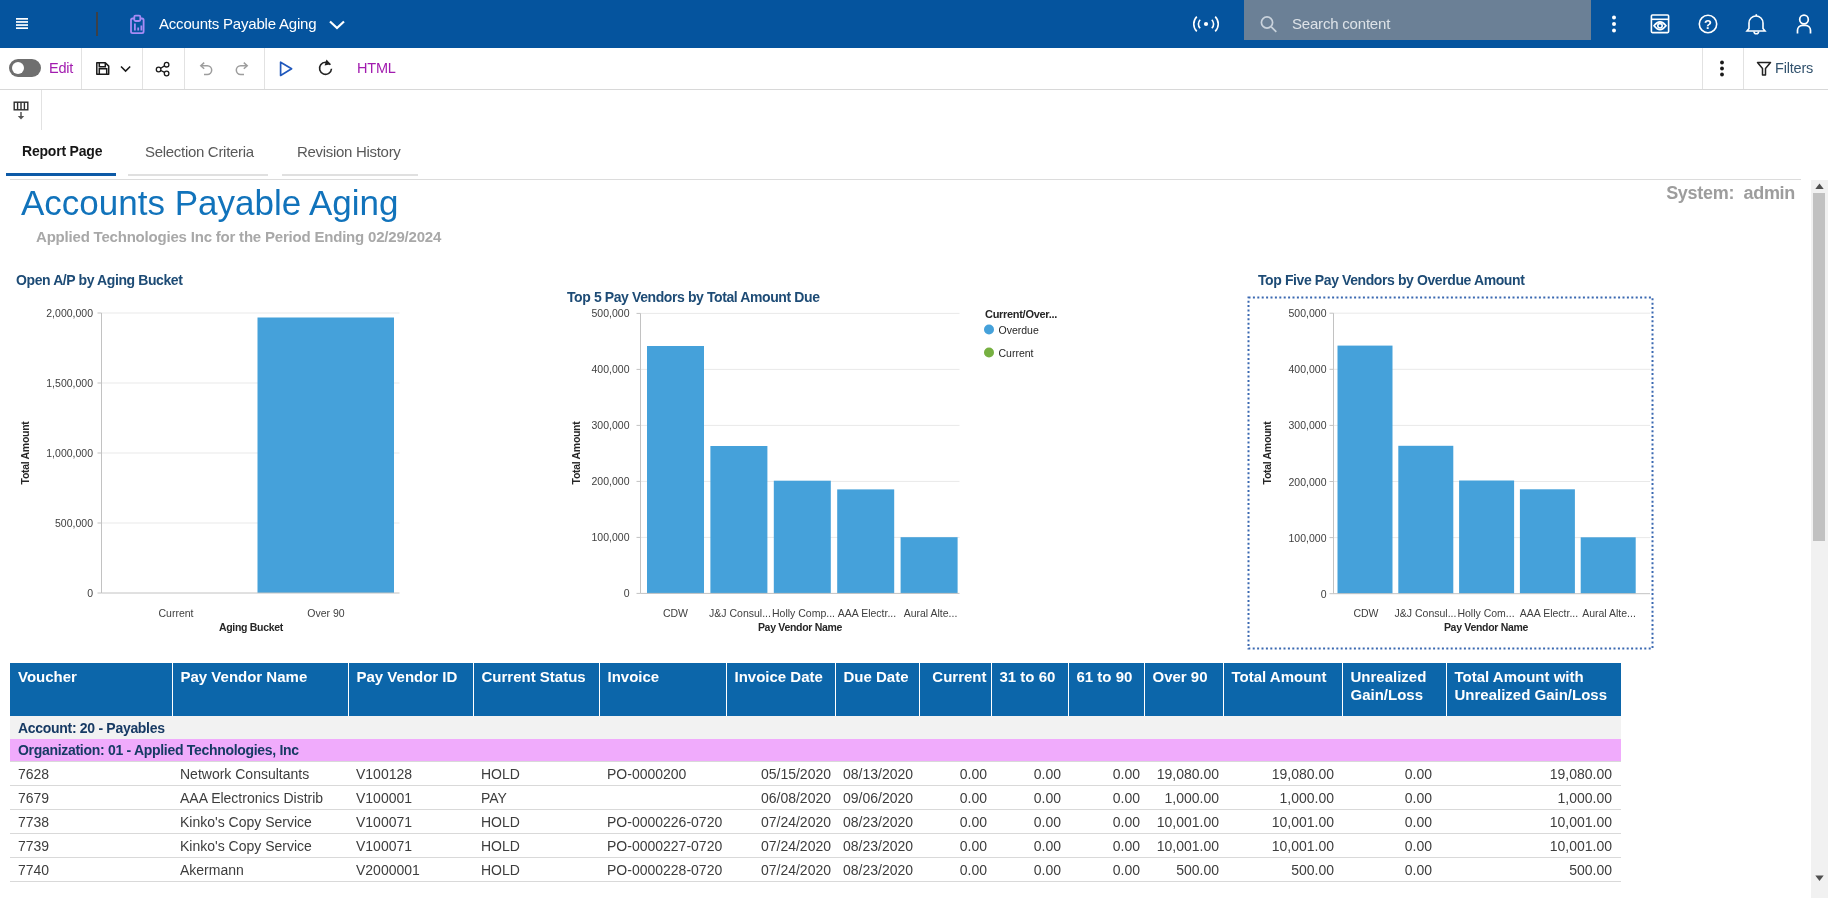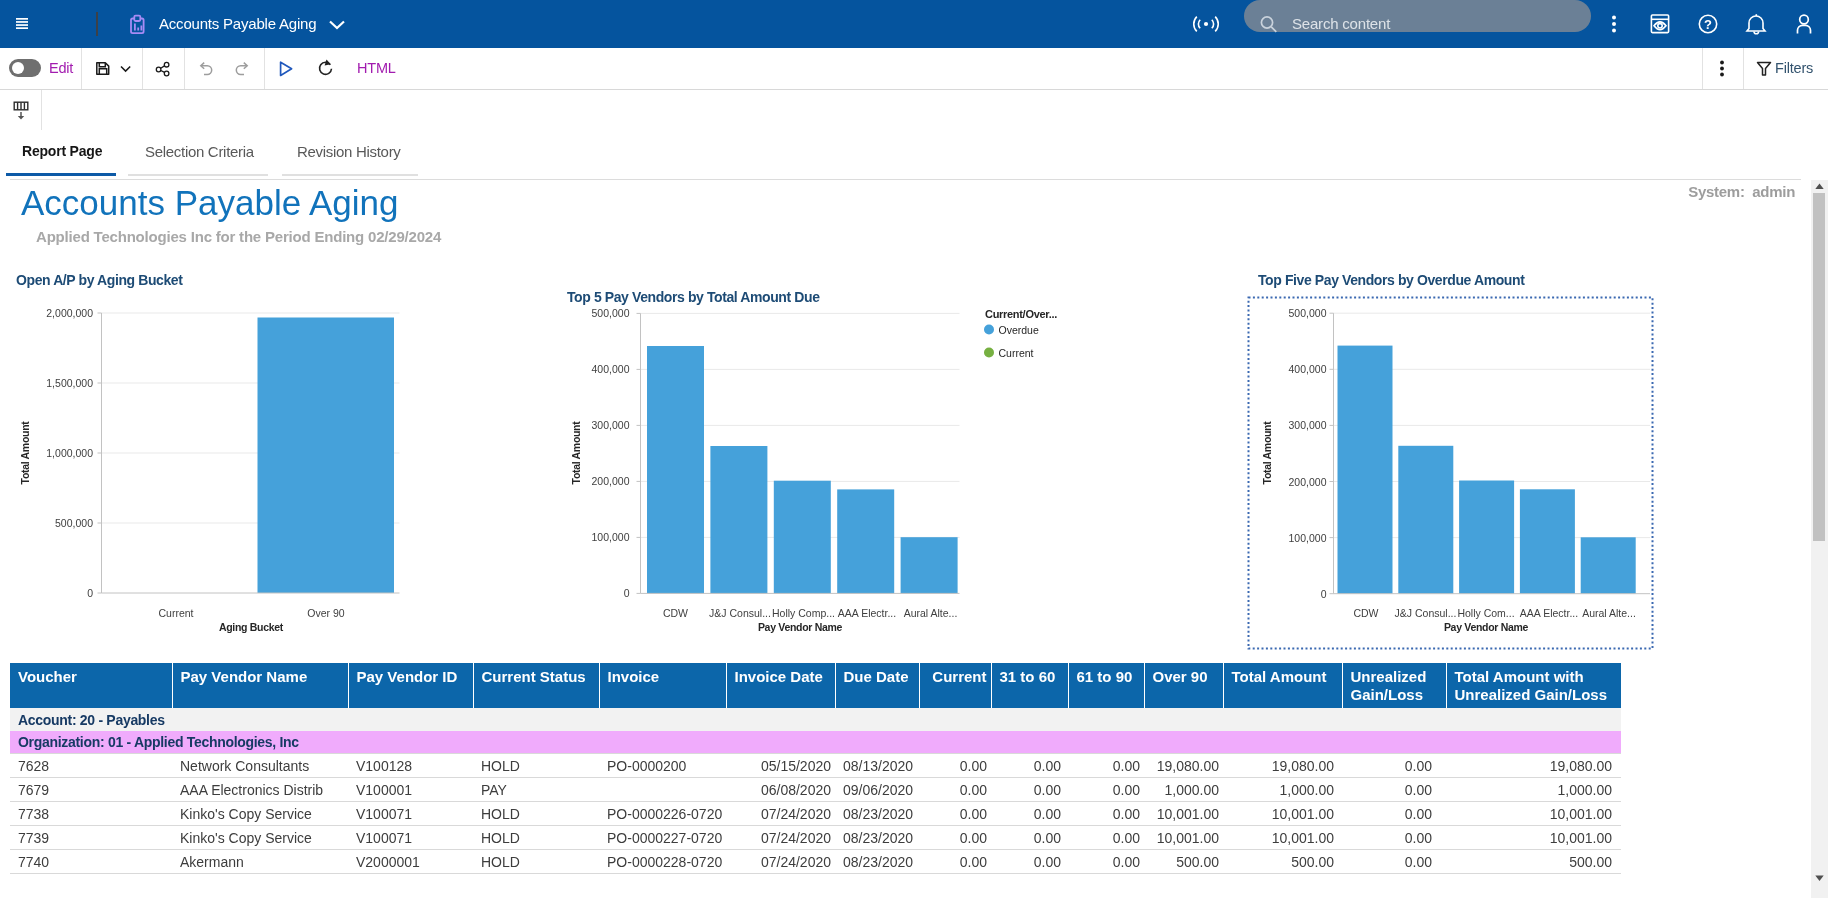--- a/index.html
+++ b/index.html
@@ -2,43 +2,43 @@
 <html><head>
 <meta charset="utf-8">
 <style>
 html,body{margin:0;padding:0;}
 body{width:1828px;height:898px;position:relative;overflow:hidden;background:#fff;font-family:"Liberation Sans",sans-serif;}
 .abs{position:absolute;}
 
 #nav{left:0;top:0;width:1828px;height:48px;background:#05549e;}
 #navdiv{left:96px;top:12px;width:2px;height:24px;background:#3c4148;}
 #navtitle{left:159px;top:0;height:48px;line-height:48px;color:#fff;font-size:15px;font-weight:400;letter-spacing:-0.2px;}
-#search{left:1244px;top:0;width:347px;height:32px;background:#6b8096;border-radius:16px;}
+#search{left:1244px;top:0;width:347px;height:40px;background:#6b8096;}
 #searchtxt{left:48px;top:0;height:48px;line-height:48px;color:#dde2e8;font-size:15px;letter-spacing:-0.2px;}
 
 #tb{left:0;top:48px;width:1828px;height:41px;background:#fff;border-bottom:1px solid #d8d8d8;}
 .tbdiv{position:absolute;top:0;width:1px;height:41px;background:#e2e2e2;}
 #toggle{position:absolute;left:9px;top:11px;width:32px;height:18px;background:#6f6f6f;border-radius:9px;}
 #toggle .knob{position:absolute;left:3px;top:3px;width:12px;height:12px;border-radius:50%;background:#fff;}
 .tbtxt{position:absolute;top:0;height:41px;line-height:41px;color:#a21caf;font-size:14.5px;letter-spacing:-0.2px;}
 
 #row3{left:0;top:90px;width:1828px;height:40px;background:#fff;border-bottom:1px solid #dadada;}
 #row3cell{left:0;top:0;width:41px;height:40px;border-right:1px solid #e2e2e2;}
 
 #tabs{left:0;top:130px;width:1828px;height:50px;background:#fff;}
 .tab{position:absolute;top:13px;font-size:15px;letter-spacing:-0.3px;}
 #tabline{left:10px;top:49px;width:1791px;height:1px;background:#dcdcdc;}
 
-#sysadmin{right:33px;top:183px;color:#9d9d9d;font-size:15px;font-weight:700;letter-spacing:-0.3px;}
+#sysadmin{right:33px;top:183px;color:#9d9d9d;font-size:18px;font-weight:700;letter-spacing:-0.3px;}
 #h1{left:21px;top:183px;color:#1173bb;font-size:35px;font-weight:400;}
 #h2{left:36px;top:228px;color:#a8a8a8;font-size:15px;font-weight:700;letter-spacing:-0.2px;}
 .ctitle{position:absolute;color:#1d4b75;font-size:14px;font-weight:700;letter-spacing:-0.4px;}
 
 #tbl{left:10px;top:663px;border-collapse:collapse;table-layout:fixed;width:1611px;font-size:14px;color:#3d3d3d;}
-#tbl th{background:#0c66aa;color:#fff;font-weight:700;text-align:left;vertical-align:top;padding:5px 4px 4px 8px;height:35px;border-right:1px solid #fff;font-size:15px;line-height:18px;}
+#tbl th{background:#0c66aa;color:#fff;font-weight:700;text-align:left;vertical-align:top;padding:5px 4px 12px 8px;height:35px;border-right:1px solid #fff;font-size:15px;line-height:18px;}
 #tbl th:last-child{border-right:none;}
 #tbl td{padding:0 4px 0 8px;height:23px;white-space:nowrap;overflow:hidden;}
 #tbl .grp td{background:#f2f2f2;color:#173a64;font-weight:700;height:23px;font-size:14px;letter-spacing:-0.3px;}
 #tbl .grp2 td{background:#f0abfc;color:#173a64;font-weight:700;height:22px;border-bottom:1px solid #d9d9d9;font-size:14px;letter-spacing:-0.3px;}
 #tbl .dr td{border-bottom:1px solid #d9d9d9;}
 #tbl .num{text-align:right;}
 #tbl td:nth-child(7){padding-right:7px;}
 #tbl td:nth-child(9){padding-right:7px;}
 #tbl td:nth-child(12){padding-right:8px;}
 #tbl td:nth-child(13){padding-right:14px;}

